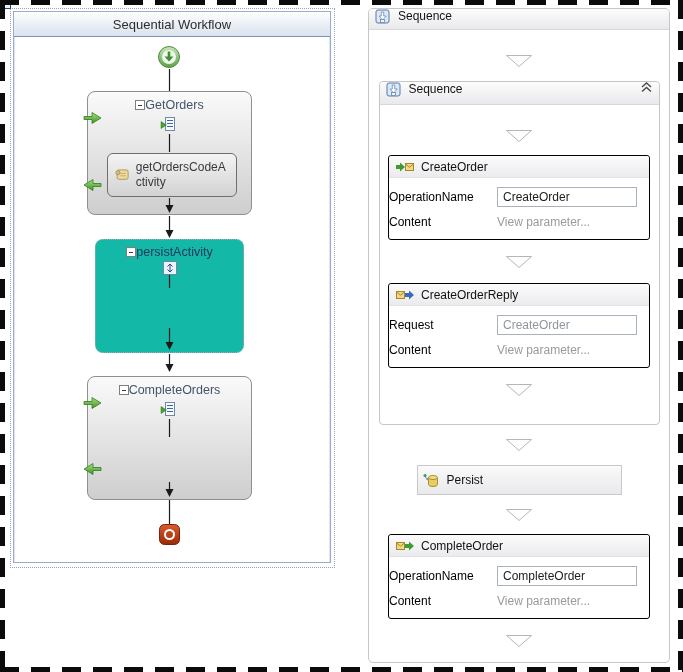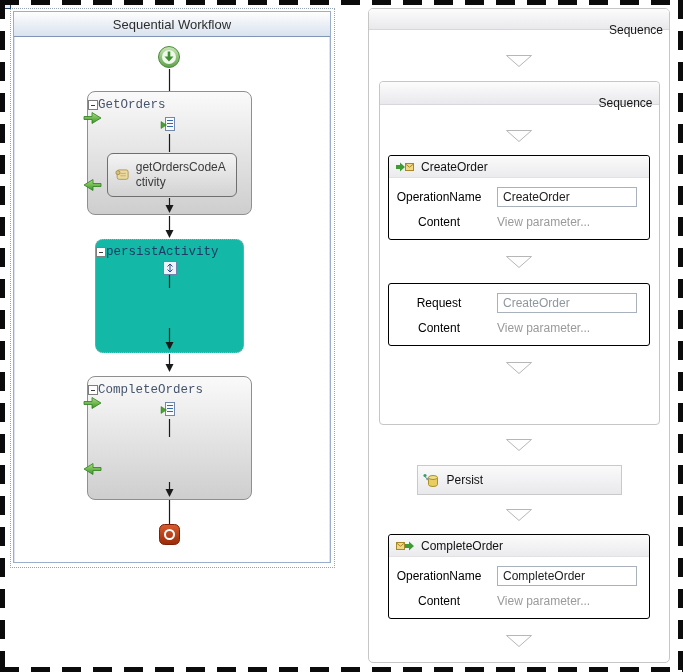--- a/index.html
+++ b/index.html
@@ -21,57 +21,57 @@
     border:1px dotted #95a3b5; z-index:0; }
   .wf-frame { position:absolute; left:13px; top:11px; width:318px; height:552px;
     background:#fff; border:1px solid #9aaecb;
     box-shadow: inset 1px 0 0 #dbe4f0, inset -1px 0 0 #dbe4f0; z-index:1; }
   .wf-title { position:absolute; left:0; top:0; right:0; height:25px;
     background:linear-gradient(#fefefe,#d9e2ee); border-bottom:1px solid #7e95b5;
     display:flex; align-items:center; justify-content:center;
     font-size:13px; color:#2d2d2d; }
   .act-box { position:absolute; background:linear-gradient(#fafafa,#cecece);
     border:1px solid #8f8f8f; border-radius:8px; }
-  .act-title { display:flex; justify-content:flex-start; align-items:center; gap:0;
-    margin-top:6px; font-size:12.5px; color:#44546a;font-family:Liberation Mono, monospace; }
+  .act-title { display:flex; justify-content:center; align-items:center; gap:0;
+    margin-top:6px; font-size:12.5px; color:#44546a; }
   .minusbox { display:inline-block; width:10px; height:10px; border:1px solid #7e7e7e;
     background:#fff; position:relative; }
   .minusbox::after { content:""; position:absolute; left:2px; right:2px; top:3.5px;
     height:1px; background:#3c3c3c; }
   .child-box { position:absolute; background:linear-gradient(#f4f4f4,#d2d2d2);
     border:1px solid #6f6f6f; border-radius:6px;
     display:flex; align-items:center; gap:6px; padding:3px 6px; }
   .child-box .txt { font-size:12px; line-height:15px; color:#3a3a3a; word-break:break-all; }
   .dotted-box { position:absolute; background:#14b8a6; border:1px dotted #a9a9a9; border-radius:8px; }
   .dotted-box .act-title { color:#1e3a66; margin-top:5px; }
   .drop-hint { position:absolute; left:0; right:0; top:55px; text-align:center;
     font-size:12px; line-height:15px; color:#1e3a66; padding:0 24px; }
   .overlay { position:absolute; left:0; top:0; z-index:4; pointer-events:none; }
 
   
   .seq-container { position:absolute; left:368px; top:8px; width:302px; height:655px;
     background:#fff; border:1px solid #c6c6c6; border-radius:5px;
     display:flex; flex-direction:column; align-items:center; z-index:1; }
-  .seq-header { align-self:stretch; height:21px; display:flex; align-items:flex-end; gap:14px;
+  .seq-header { align-self:stretch; height:21px; display:flex; align-items:flex-start; gap:8px;
     padding:0 6px; background:linear-gradient(#fcfcfc,#e9e9ed);
     border-bottom:1px solid #d8d8dc; border-radius:4px 4px 0 0;
-    font-size:12px; color:#141414;flex-direction:column; }
+    font-size:12px; color:#141414; }
   .inner-seq { width:281px; height:344px; background:#fff; border:1px solid #c6c6c6;
     border-radius:4px; display:flex; flex-direction:column; align-items:center; }
   .inner-seq .seq-header { height:23px; }
   .hdr-spacer { flex:1; }
   .tri { display:block; }
   .service-box { width:262px; background:#fff; border:1px solid #000000; border-radius:3px; }
   .sb-header { height:22px; display:flex; align-items:center; gap:7px; padding:0 7px;
     background:linear-gradient(#fbfbfb,#ebebee); border-bottom:1px solid #e2e2e5;
     border-radius:3px 3px 0 0; font-size:12px; color:#111; }
   .sb-body { padding:9px 10px 10px 0; }
   .form-row { display:flex; align-items:center; }
   .form-row + .form-row { margin-top:8px; }
-  .lbl { flex:0 0 100px; text-align:center; margin-right:8px; font-size:12px; color:#000; }
+  .lbl { flex:0 0 100px; text-align:left; margin-right:8px; font-size:12px; color:#000; }
   input.tb { width:140px; height:20px; border:1px solid #a9b2bc; background:#fff;
     font:12px "Liberation Sans", sans-serif; color:#222; padding:1px 5px; }
   input.tb.gray { color:#8f979e; }
   .link { color:#9a9a9a; font-size:12px; }
   .persist-bar { width:205px; height:23px; display:flex; align-items:center; gap:8px;
     padding:14px 5px; background:linear-gradient(#fafafa,#e9e9ed); border:1px solid #c9c9c9;
     font-size:12px; color:#111; }
   .mt24{margin-top:24px}.mt15{margin-top:15px}.mt14{margin-top:14px}
   .mt13{margin-top:13px}.mt12{margin-top:12px}
 </style>
@@ -250,20 +250,28 @@
             <span class="link">View parameter...</span>
           </div>
         </div>
       </div>
 
       <svg class="tri mt15" width="28" height="14" viewBox="0 0 28 14">
         <path d="M1.5 1.5 H26.5 L14 12.5 z" fill="#fefefe" stroke="#b6b6b6"></path>
       </svg>
 
       <div class="service-box mt14">
+        <div class="sb-header">
+          <svg width="18" height="12" viewBox="0 0 18 12">
+            <rect x="0.5" y="2.5" width="8" height="7" fill="#f2d884" stroke="#a8872a"></rect>
+            <path d="M0.5 3 l4 3.2 4 -3.2" fill="none" stroke="#a8872a"></path>
+            <path d="M9 4 h4 V1.5 L18 6 L13 10.5 V8 H9 z" fill="#3a6abf"></path>
+          </svg>
+          <span>CreateOrderReply</span>
+        </div>
         <div class="sb-body">
           <div class="form-row">
             <span class="lbl">Request</span>
             <input class="tb gray" value="CreateOrder" style="">
           </div>
           <div class="form-row">
             <span class="lbl">Content</span>
             <span class="link">View parameter...</span>
           </div>
         </div>

